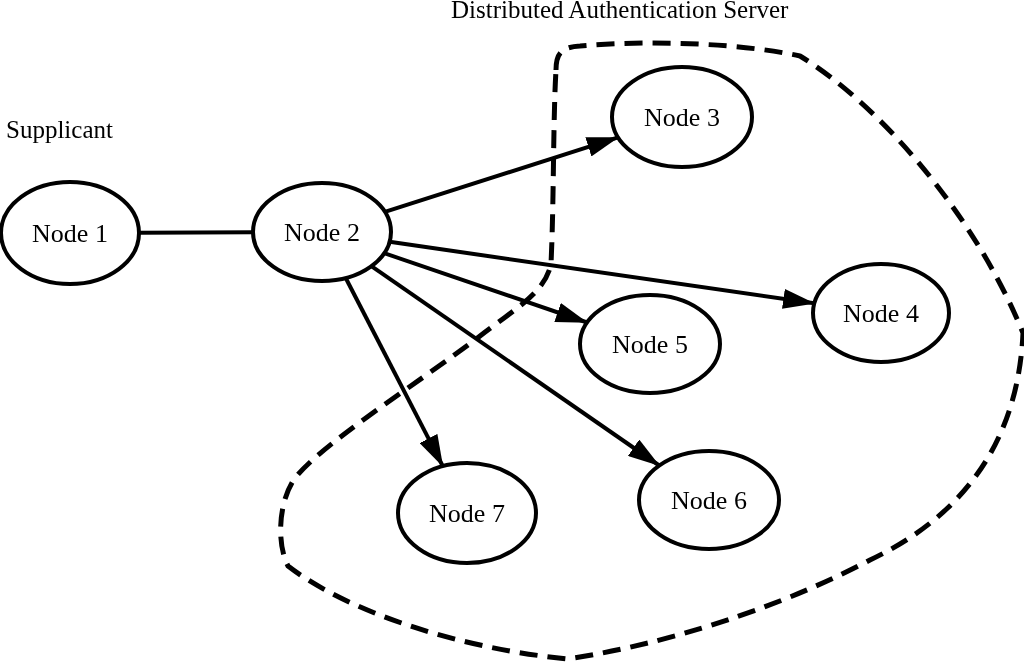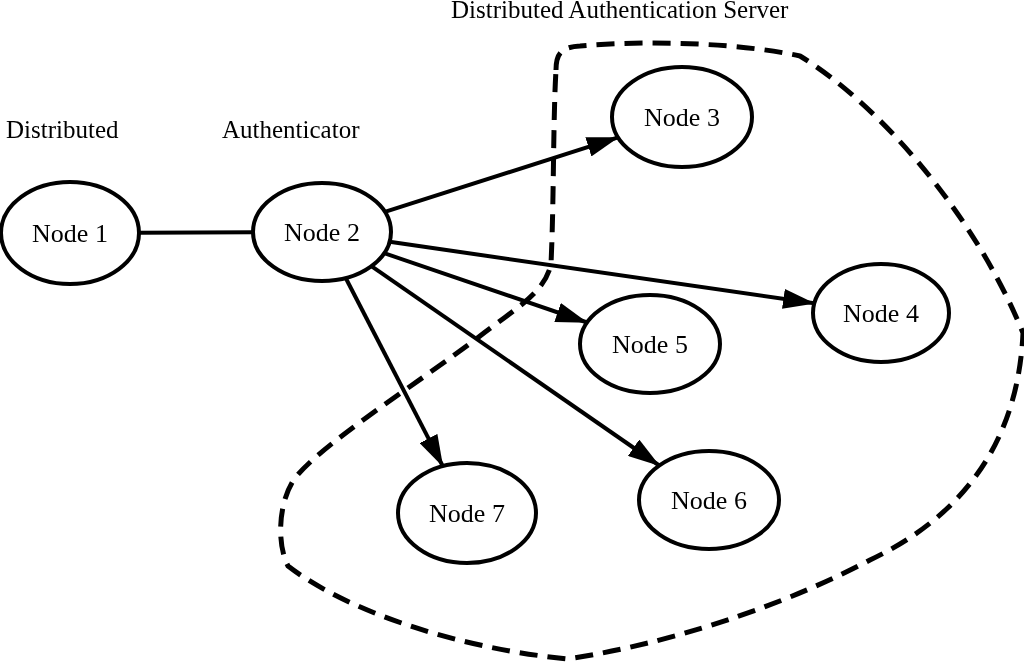--- a/index.html
+++ b/index.html
@@ -87,15 +87,14 @@
           <text x="709" y="509" class="node-label">Node 6</text>
         </g>
         <g>
           <ellipse cx="467" cy="513" rx="69" ry="50" class="node-ellipse"></ellipse>
           <text x="467" y="522" class="node-label">Node 7</text>
         </g>
       </g>
   </svg>
 
   <div class="txt" id="title">Distributed Authentication Server</div>
-  <div class="txt" id="label-supplicant">Distributed</div>
-  <div class="txt" id="label-authenticator">Authenticator</div>
+  <div class="txt" id="label-supplicant">Supplicant</div>
 </div>
 
 </body></html>

